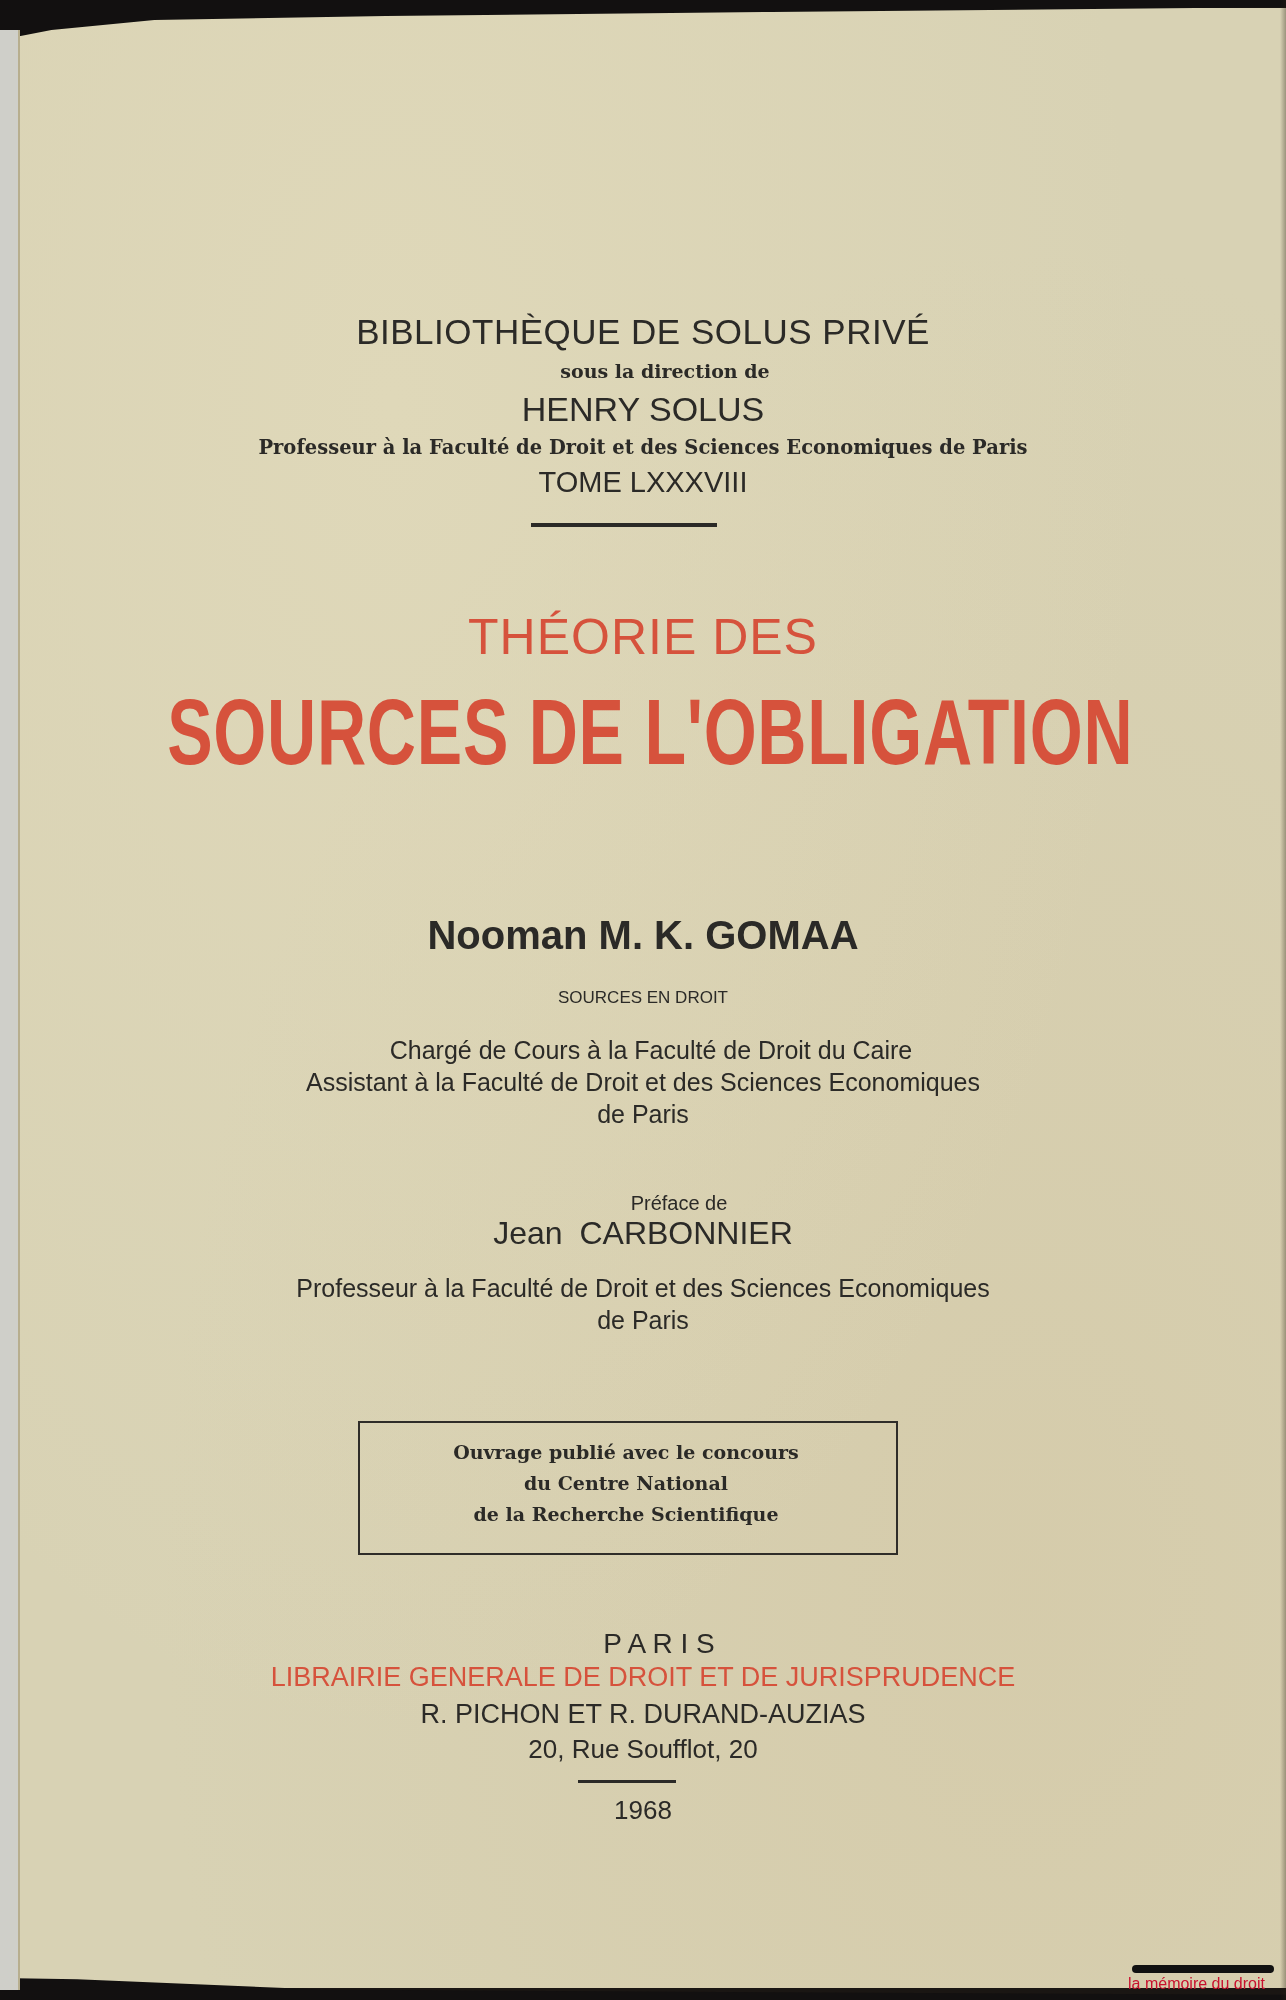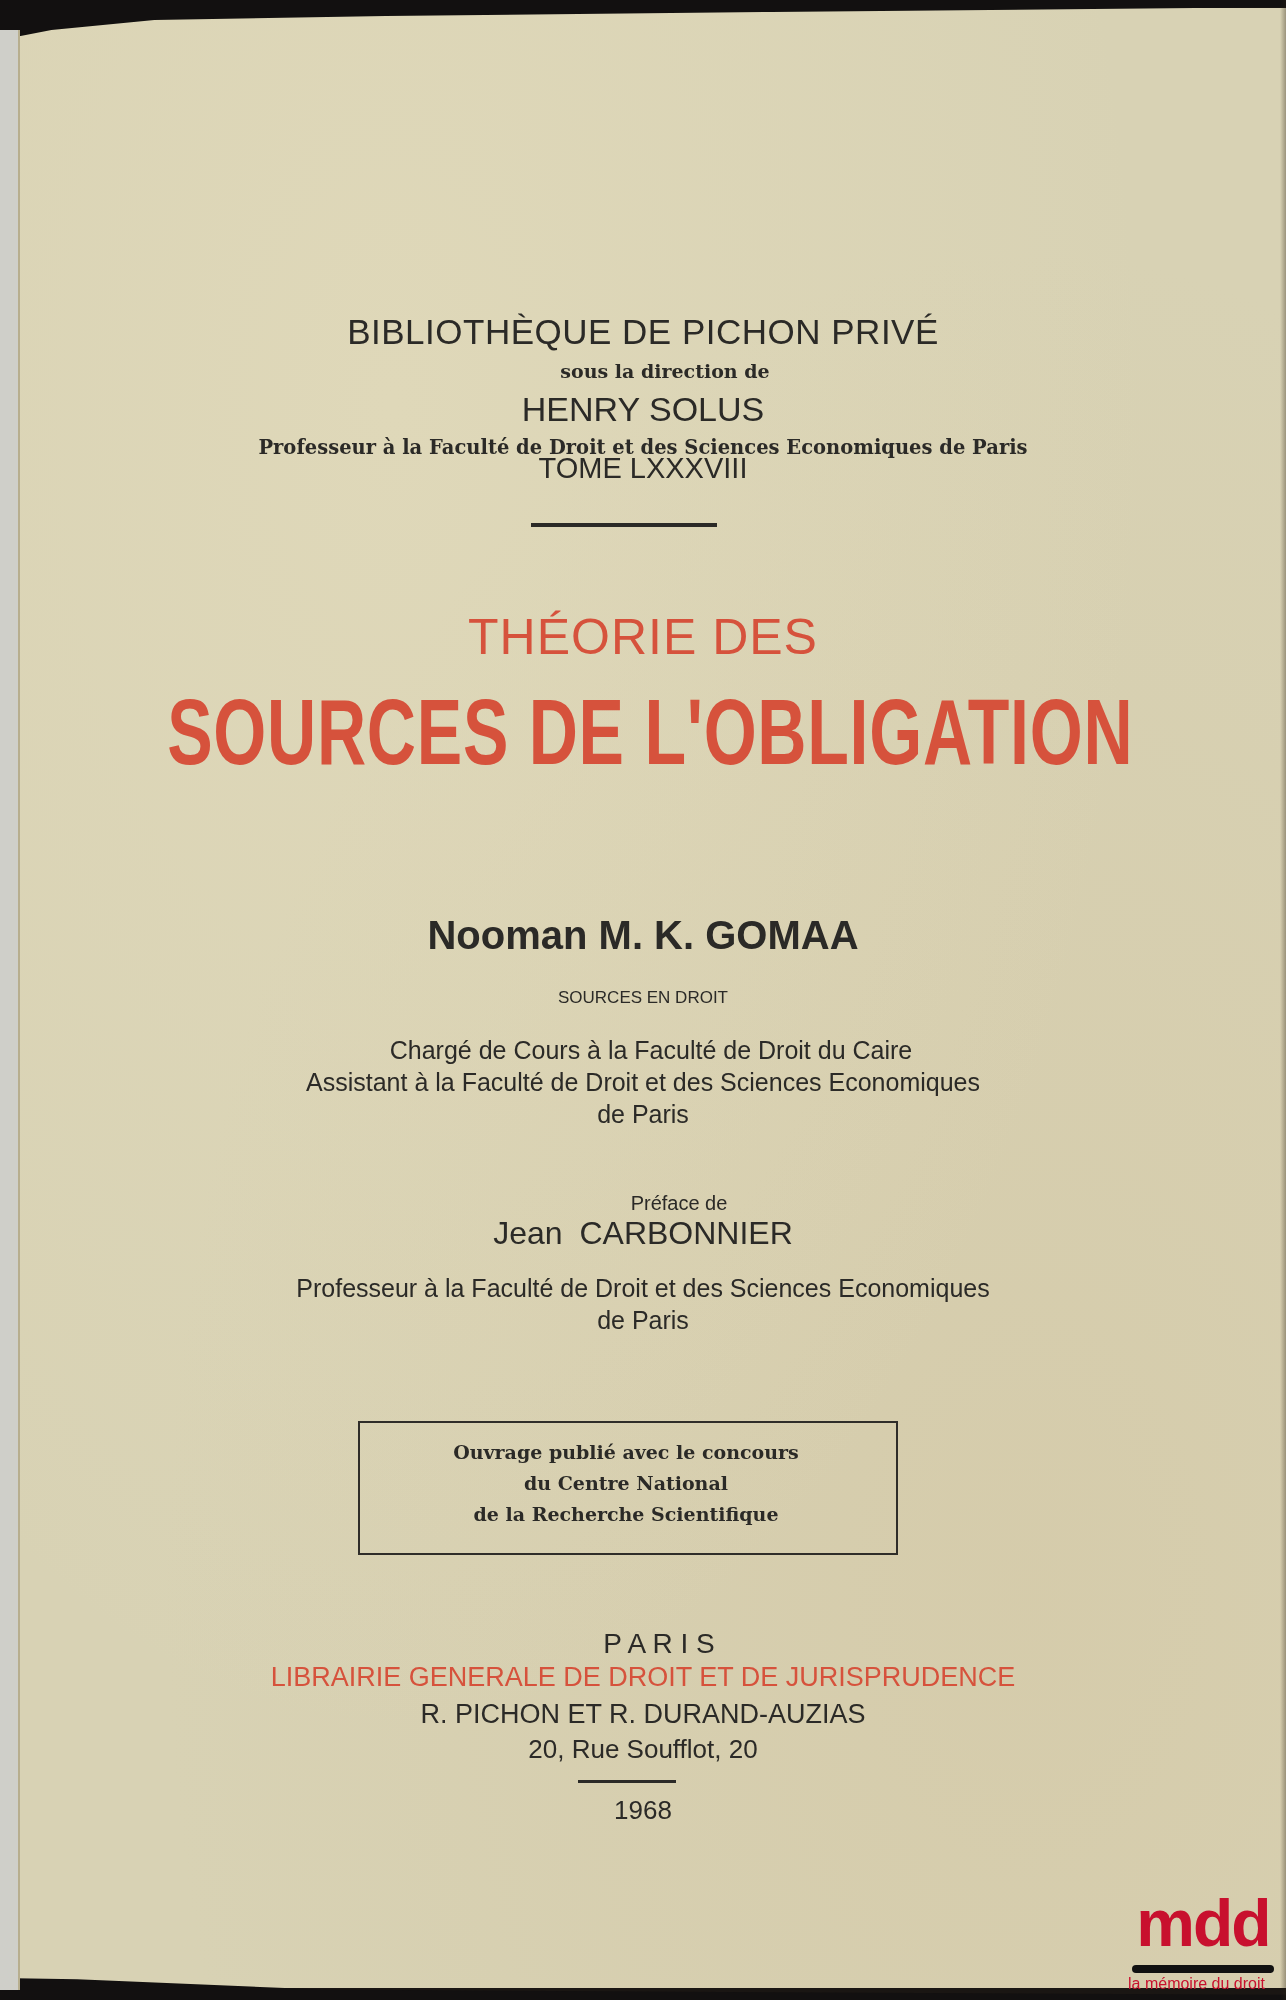--- a/index.html
+++ b/index.html
@@ -26,25 +26,25 @@
   </style>
 </head>
 <body>
 
 <div class="page"></div>
 <div class="top-edge"></div>
 <div class="bottom-edge"></div>
 <div class="left-strip"></div>
 <div class="right-shadow"></div>
 
-<div class="line sans" style="top:312px; font-size:35px; letter-spacing:0.5px;">BIBLIOTHÈQUE DE PICHON PRIVÉ</div>
+<div class="line sans" style="top:312px; font-size:35px; letter-spacing:0.5px;">BIBLIOTHÈQUE DE SOLUS PRIVÉ</div>
 <div class="line serif" style="top:360px; font-size:19px; font-weight:bold;padding-left:22px;">sous la direction de</div>
 <div class="line sans" style="top:390px; font-size:34px;">HENRY SOLUS</div>
 <div class="line serif" style="top:436px; font-size:19.5px; font-weight:bold;">Professeur à la Faculté de Droit et des Sciences Economiques de Paris</div>
-<div class="line sans" style="top:452px; font-size:29px;">TOME LXXXVIII</div>
+<div class="line sans" style="top:466px; font-size:29px;">TOME LXXXVIII</div>
 <div class="rule" style="left:531px; top:523px; width:186px;"></div>
 
 <div class="line sans red" style="top:608px; font-size:50px; letter-spacing:1px;">THÉORIE DES</div>
 <div class="line sans red" style="top:680px; font-size:92px; font-weight:bold; letter-spacing:1px; transform:scaleX(0.74); transform-origin:center;">SOURCES DE L'OBLIGATION</div>
 
 <div class="line sans" style="top:913px; font-size:40px; font-weight:bold;">Nooman M. K. GOMAA</div>
 <div class="line sans" style="top:988px; font-size:17px;">SOURCES EN DROIT</div>
 <div class="line sans" style="top:1036px; font-size:25px;padding-left:8px;">Chargé de Cours à la Faculté de Droit du Caire</div>
 <div class="line sans" style="top:1068px; font-size:25px;">Assistant à la Faculté de Droit et des Sciences Economiques</div>
 <div class="line sans" style="top:1100px; font-size:25px;">de Paris</div>
@@ -60,16 +60,15 @@
 <div class="line serif" style="left:-17px; top:1503px; font-size:19px; font-weight:bold;">de la Recherche Scientifique</div>
 
 <div class="line sans" style="top:1628px; font-size:28px;padding-left:16px;">P A R I S</div>
 <div class="line sans red" style="top:1662px; font-size:27px;">LIBRAIRIE GENERALE DE DROIT ET DE JURISPRUDENCE</div>
 <div class="line sans" style="top:1699px; font-size:27px;">R. PICHON ET R. DURAND-AUZIAS</div>
 <div class="line sans" style="top:1734px; font-size:26px;">20, Rue Soufflot, 20</div>
 <div class="rule" style="left:578px; top:1780px; width:98px; height:3px;"></div>
 <div class="line sans" style="top:1795px; font-size:26px; font-weight:normal;">1968</div>
 
 <div class="logo">
-  <div class="sans" style="position:absolute; left:0; top:-10px; width:150px; text-align:center; font-size:66px; font-weight:bold; color:#c8102e; letter-spacing:-2px;">mdd</div>
   <div style="position:absolute; left:4px; top:70px; width:142px; height:8px; border-radius:4px; background:#111;"></div>
   <div class="sans" style="position:absolute; left:0; top:80px; width:150px; font-size:16px; color:#c8102e;">la mémoire du droit</div>
 </div>
 
 </body></html>

